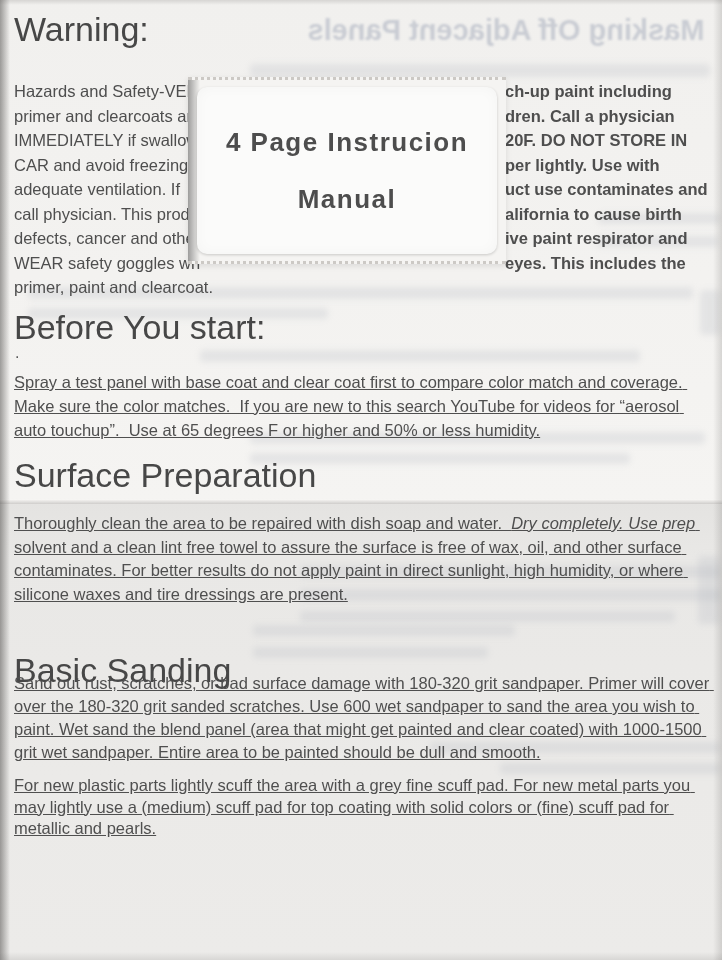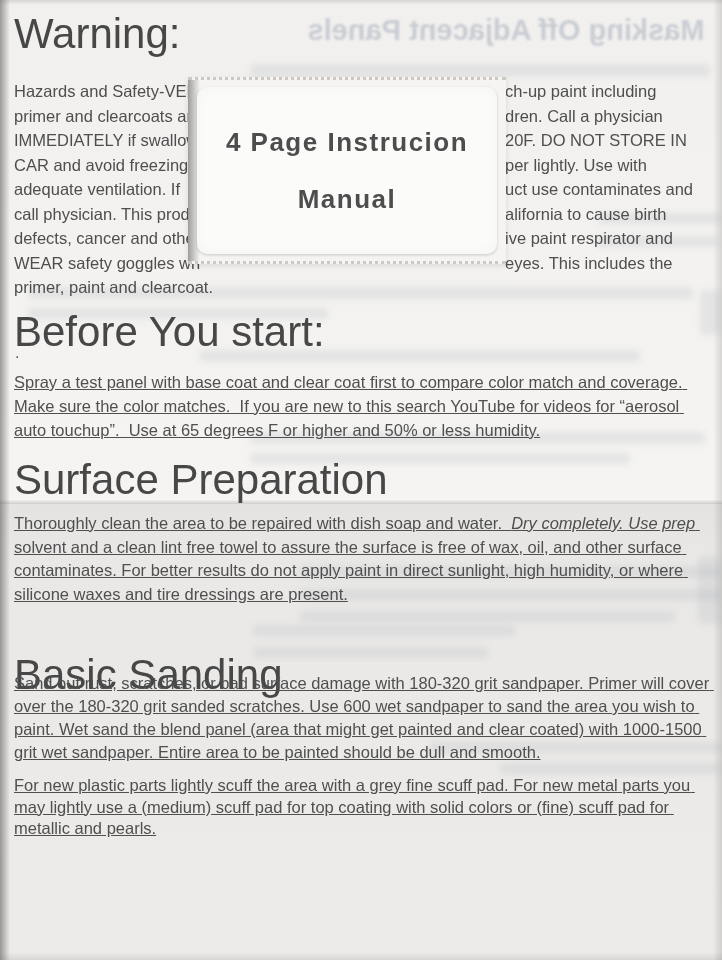--- a/index.html
+++ b/index.html
@@ -26,28 +26,28 @@
     background:linear-gradient(0deg,rgba(100,98,96,.15),rgba(100,98,96,0));z-index:6;}
 
   
   .ghost-heading{position:absolute;left:300px;top:14px;width:412px;
     text-align:center;font-size:29px;font-weight:700;color:#c9ccd3;
     transform:scaleX(-1);filter:blur(1.2px);z-index:0;white-space:nowrap;}
   .ghost{position:absolute;background:#b6bac2;opacity:.26;filter:blur(3px);
     border-radius:3px;z-index:0;}
 
   
-  .hd{position:absolute;left:14px;font-size:42px;font-weight:400;
+  .hd{position:absolute;left:14px;font-size:34px;font-weight:400;
     color:#474747;letter-spacing:0;z-index:1;white-space:nowrap;}
   .para{position:absolute;left:14px;width:698px;font-size:16.5px;
     line-height:24px;color:#4f4f4f;white-space:pre-wrap;z-index:1;margin:0;text-decoration:underline;}
   .warning-body{position:absolute;left:14px;top:79px;width:702px;z-index:1;}
   .w-line{position:relative;height:24.5px;line-height:24.5px;font-size:16.5px;}
   .w-left{white-space:nowrap;}
-  .w-right{position:absolute;left:491px;top:0;white-space:nowrap;}
+  .w-right{position:absolute;left:491px;top:0;white-space:nowrap;font-weight:bold;}
   .stray{position:absolute;left:15px;top:344px;font-size:16px;color:#555;z-index:1;}
   .ital{font-style:italic;margin-top:13px;}
 
   
   .sticker-backing{position:absolute;left:188px;top:77px;width:318px;height:181px;
     background:#f5f4f2;z-index:3;
     border-top:3px dotted #ccc9c5;border-bottom:3px dotted #ccc9c5;
     box-shadow:0 2px 6px rgba(0,0,0,.10);}
   .sticker-backing::before{content:"";position:absolute;left:0;top:0;width:12px;height:100%;
     background:linear-gradient(to right,rgba(70,70,70,.50),rgba(70,70,70,0));}

